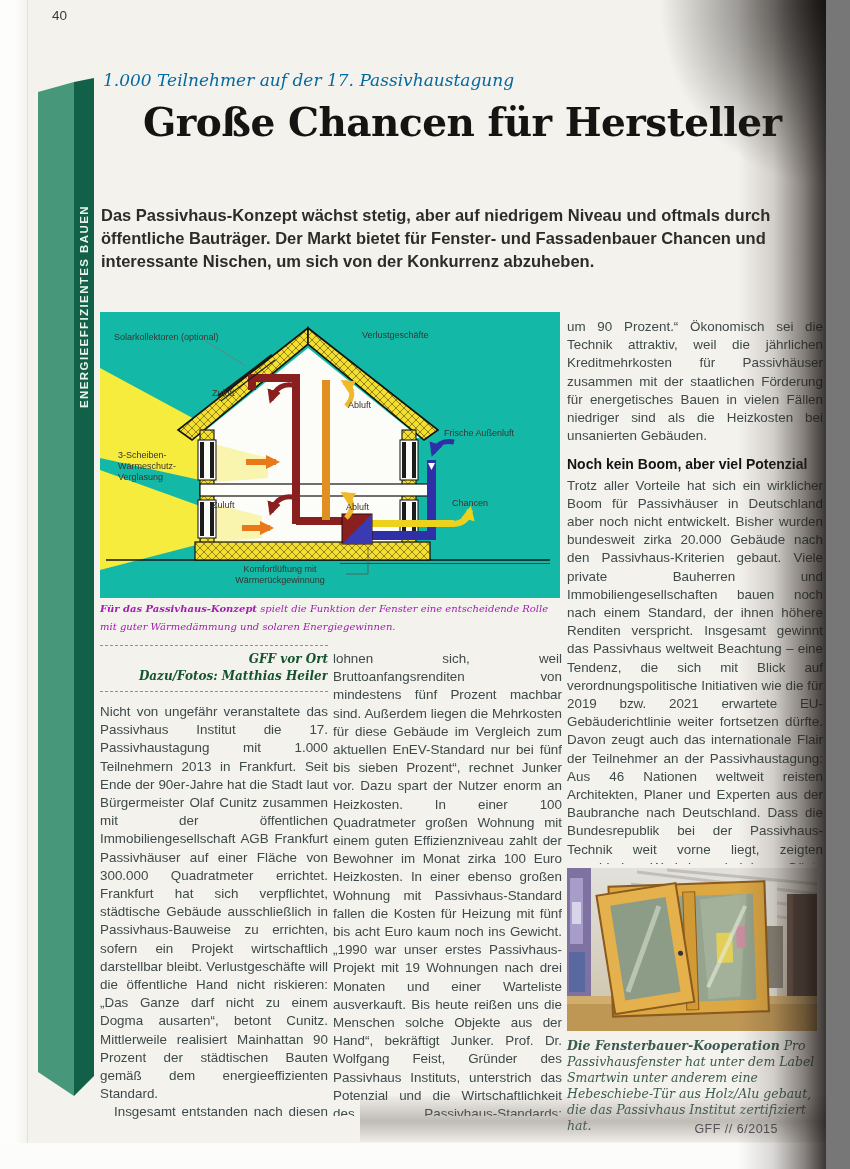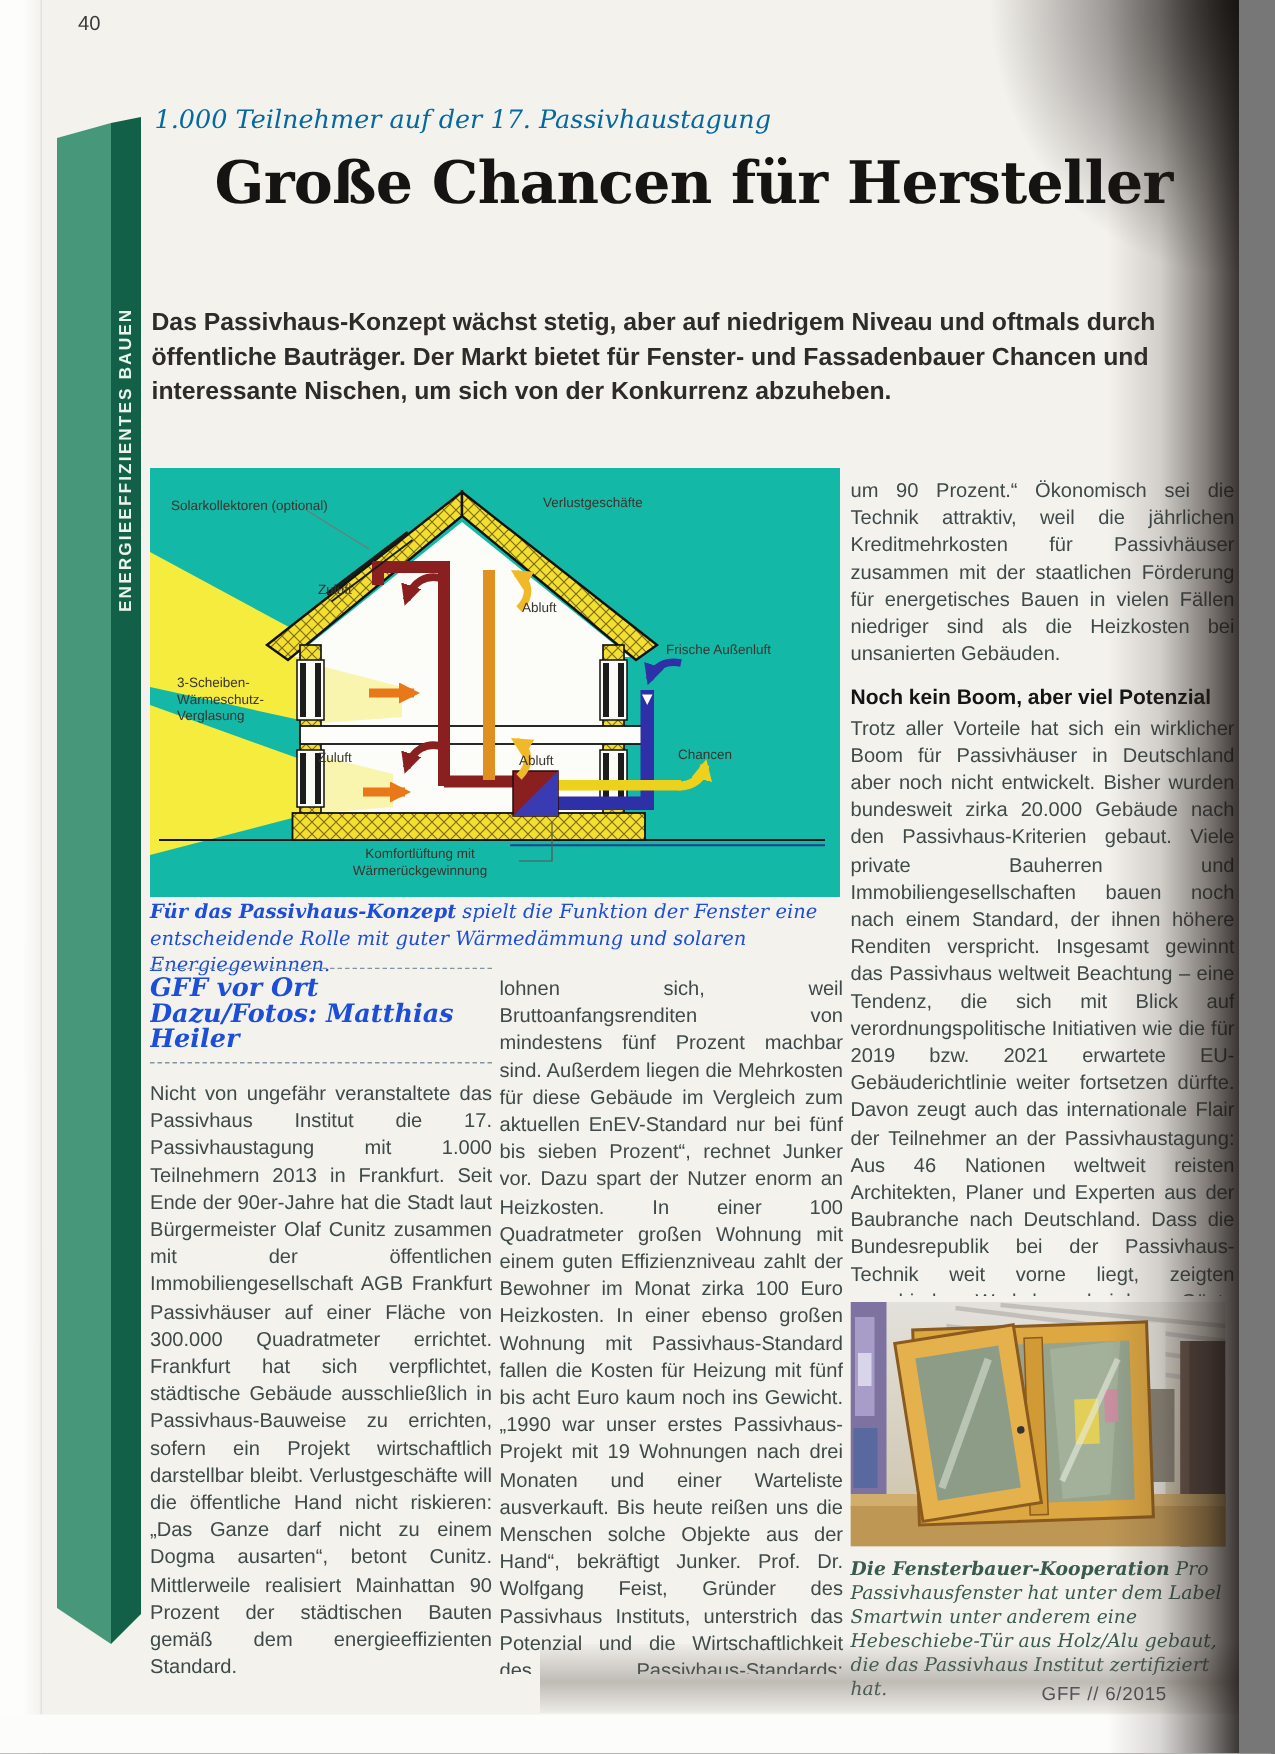--- a/index.html
+++ b/index.html
@@ -36,34 +36,34 @@
   .kicker{left:103px;top:70px;width:640px;font-family:"DejaVu Serif","Liberation Serif",serif;
     font-style:italic;font-size:17px;color:#0369a1;}
   .headline{left:143px;top:99px;width:700px;font-family:"DejaVu Serif","Liberation Serif",serif;
     font-weight:bold;font-size:39px;line-height:46px;color:#161412;letter-spacing:-0.5px;}
   .lead{left:101px;top:204px;width:744px;font-size:16.5px;line-height:23px;font-weight:600;color:#2e2c2a;}
 
   
   .diagram{left:100px;top:312px;width:460px;height:286px;background:#14b8a6;}
   .dlabel{position:absolute;font-size:9px;color:#38342e;line-height:11px;white-space:pre-line;}
   .dcaption{left:100px;top:600px;width:462px;font-family:"DejaVu Serif","Liberation Serif",serif;
-    font-style:italic;font-size:13px;line-height:17.5px;color:#1d4ed8;}
+    font-style:italic;font-size:10px;line-height:17.5px;color:#a21caf;}
   .dcaption b{font-weight:bold;}
 
   
   .col{font-size:13.4px;line-height:18.2px;color:#3e4a49;text-align:justify;overflow:hidden;}
   .col p{margin:0 0 0 0;}
   .col .indent{text-indent:14px;}
   .col1{left:100px;top:645px;width:228px;height:474px;}
   .col2{left:333px;top:650px;width:229px;height:466px;}
   .col3{left:567px;top:318px;width:256px;height:546px;}
   .byline{border-top:1px dashed #7d95a4;border-bottom:1px dashed #7d95a4;
     padding:5px 0 6px 0;margin-bottom:11px;
     font-family:"DejaVu Serif","Liberation Serif",serif;font-style:italic;font-weight:bold;
-    font-size:17px;line-height:17px;color:#1d4ed8;text-align:left;}
+    font-size:12px;line-height:17px;color:#14532d;text-align:right;}
   .subhead{font-weight:bold;color:#141414;font-size:14px;margin:10px 0 3px 0;text-align:left;}
 
   
   .photo{left:567px;top:868px;width:250px;height:163px;}
   .pcaption{left:567px;top:1038px;width:256px;font-family:"DejaVu Serif","Liberation Serif",serif;
     font-style:italic;font-size:12.5px;line-height:16px;color:#3a5a50;}
   .pcaption b{font-weight:bold;}
 
   .footer{right:48px;top:1122px;width:200px;text-align:right;font-size:12.5px;
     color:#4a4a55;letter-spacing:.5px;}

